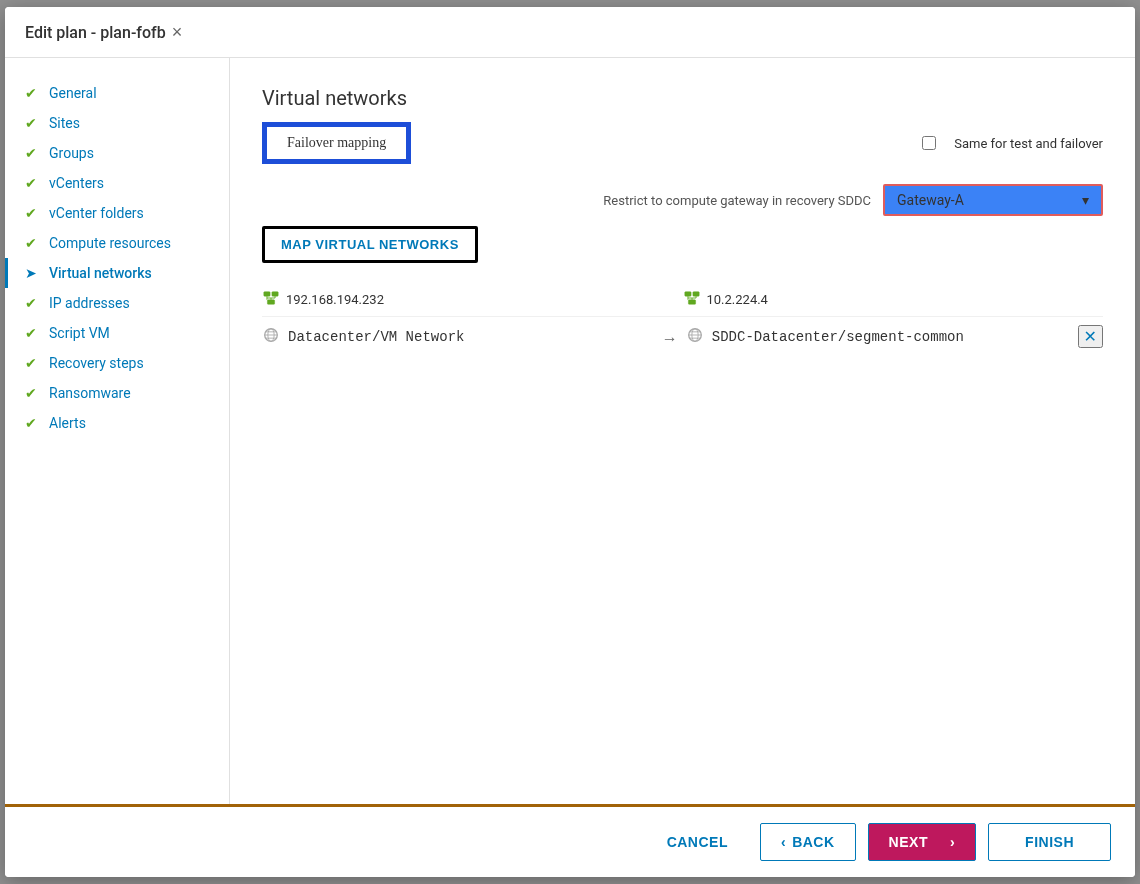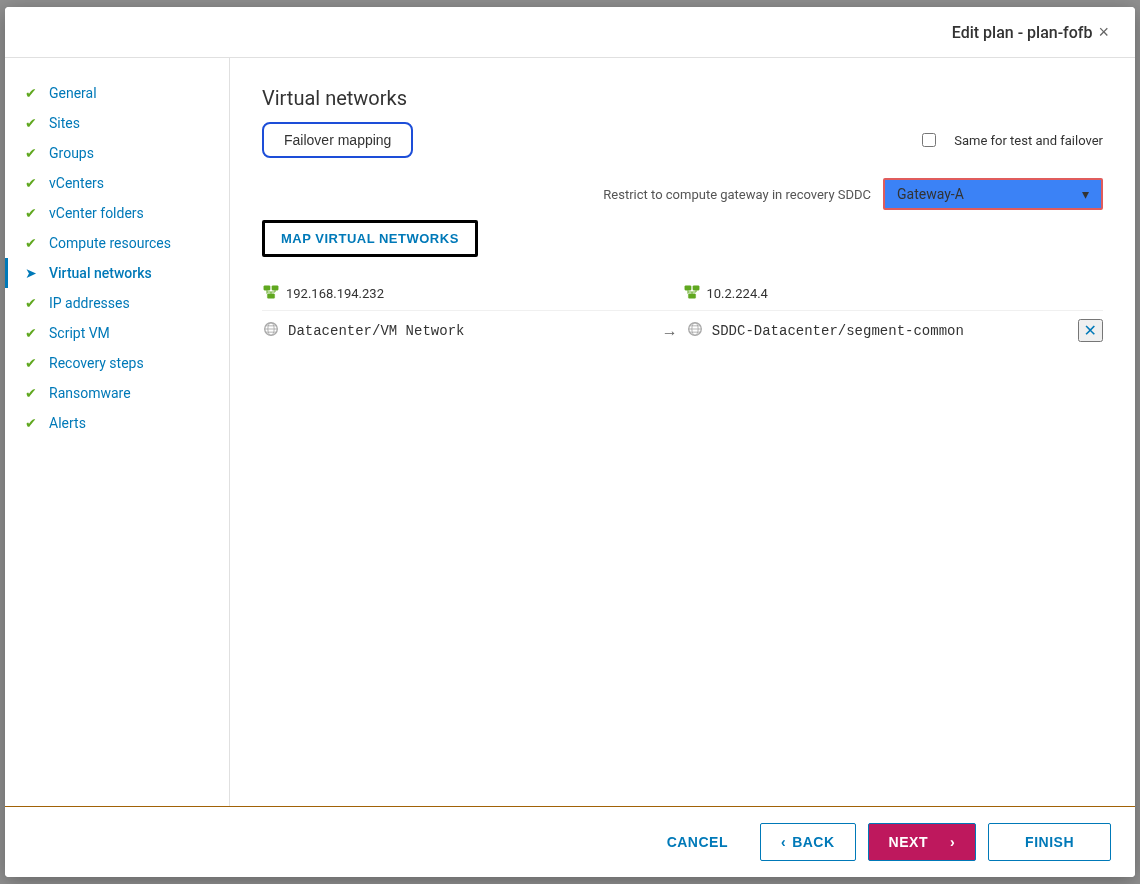--- a/index.html
+++ b/index.html
@@ -26,21 +26,21 @@
       background: #fff;
       border-radius: 4px;
       display: flex;
       flex-direction: column;
       box-shadow: 0 4px 20px rgba(0,0,0,0.3);
       overflow: hidden;
     }
     .modal-header {
       display: flex;
       align-items: center;
-      justify-content: flex-end;
+      justify-content: flex-start;
       padding: 14px 20px;
       border-bottom: 1px solid #e0e0e0;
       background: #fff;
     }
     .modal-title {
       font-size: 16px;
       font-weight: 500;
       color: #333;
     }
     .modal-close {
@@ -122,24 +122,25 @@
     }
     .tab {
       padding: 8px 20px;
       font-size: 14px;
       cursor: pointer;
       color: #0079b8;
       border: none;
       background: none;
     }
     .tab.active {
-      border: 2px solid #1d4ed8;
-      color: #333;
-      background: #fff;
-      border-radius: 8px;
+      border: 5px solid #1d4ed8;
+      color: #333;
+      background: #fff;
+      border-radius: 0;
+      font-family: Liberation Serif, serif;
     }
     .checkbox-label {
       display: flex;
       align-items: center;
       gap: 18px;
       font-size: 13px;
       color: #333;
       cursor: pointer;
     }
     .checkbox-label input {
@@ -230,21 +231,21 @@
       color: #0079b8;
       cursor: pointer;
       font-size: 16px;
       padding: 0 4px;
     }
     .modal-footer {
       display: flex;
       align-items: center;
       justify-content: flex-end;
       padding: 16px 24px;
-      border-top: 1px solid #a16207;
+      border-top: 3px solid #a16207;
       background: #fff;
       gap: 12px;
     }
     .btn-cancel {
       background: none;
       border: none;
       color: #0079b8;
       font-size: 14px;
       font-weight: 600;
       letter-spacing: 0.5px;

